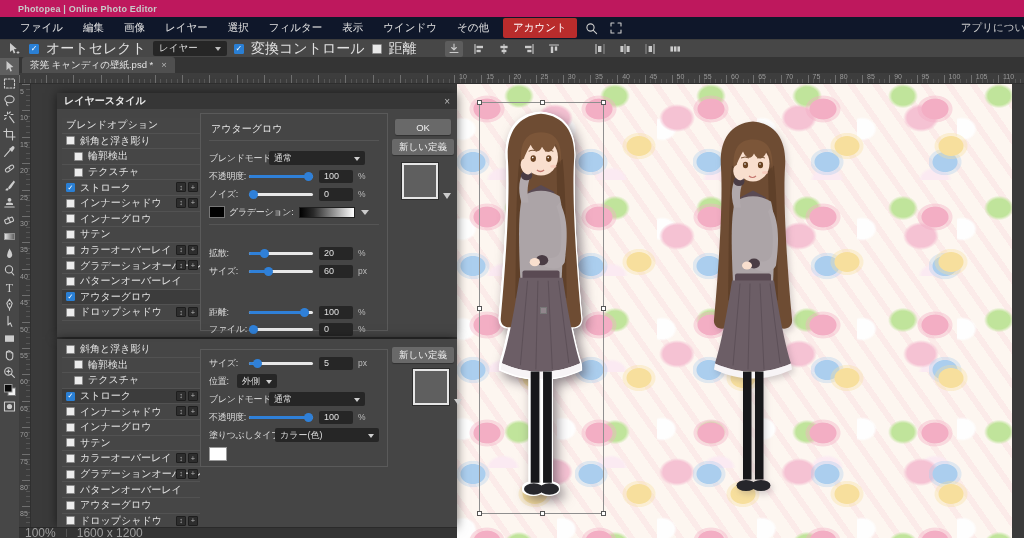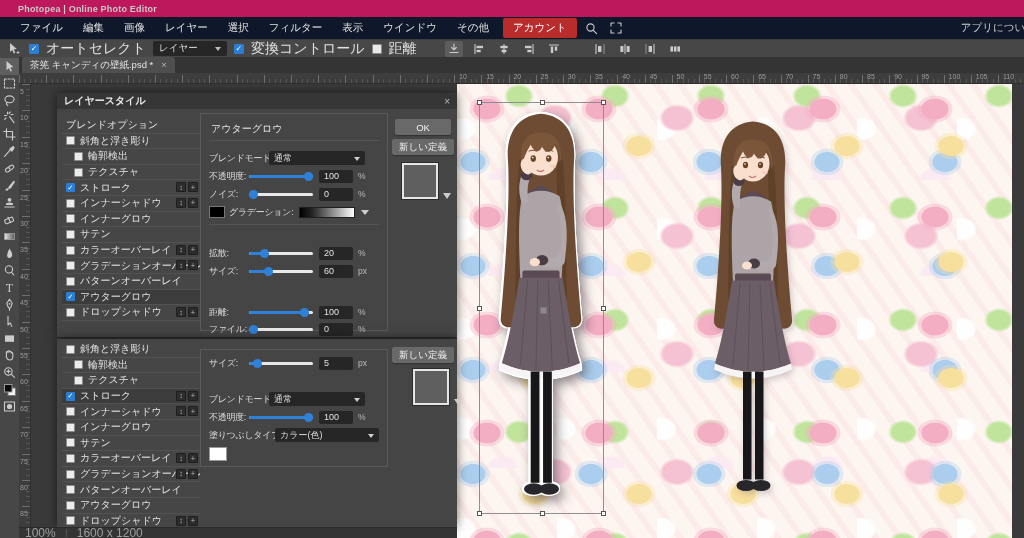--- a/index.html
+++ b/index.html
@@ -678,20 +678,27 @@
         </div>
       </div>
 
     <div class="panel" id="panel2">
       <div class="row" style="top:6px">
         <span class="lab w40">サイズ:</span>
         <span class="slider" style="--f: 0.08;"></span>
         <span class="val">5</span>
         <span class="unit">px</span>
       </div>
+      <div class="row" style="top:24px">
+        <span class="lab w28">位置:</span>
+        <span class="sel">
+          <span>外側</span>
+            <span class="caret"></span>
+        </span>
+      </div>
       <div class="row" style="top:42px">
         <span class="lab w60">ブレンドモード:</span>
         <span class="sel" style="width:96px">
           <span>通常</span>
             <span class="caret"></span>
         </span>
       </div>
       <div class="row" style="top:60px">
         <span class="lab w40">不透明度:</span>
         <span class="slider" style="--f: 1;"></span>

